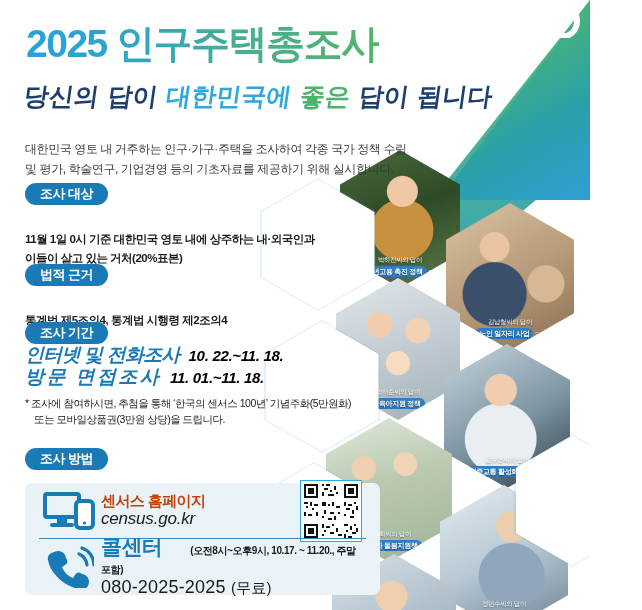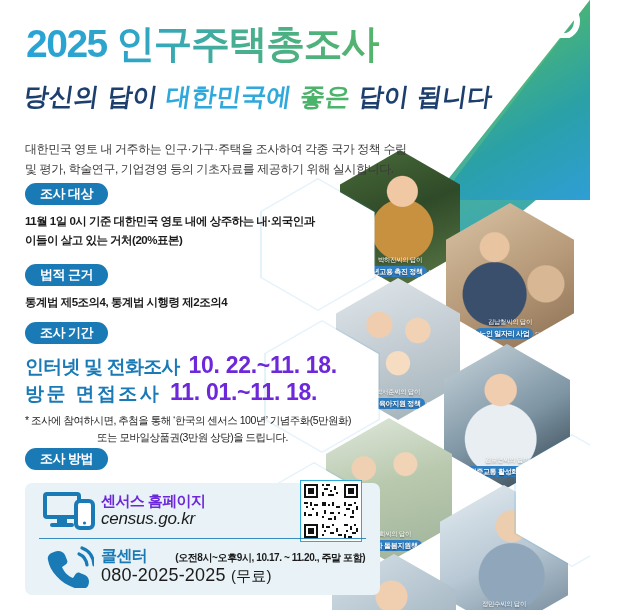--- a/index.html
+++ b/index.html
@@ -64,59 +64,59 @@
 
   
   .badge{
     display:inline-block;background:#1a7ab5;color:#fff;
     font-size:13px;font-weight:bold;letter-spacing:-.5px;
     padding:4px 15px 5px;border-radius:14px;line-height:1;text-align:right;
   }
   .sec{position:absolute;z-index:5;}
   .sec-body{
     font-size:11.5px;color:#1b1b1b;font-weight:bold;line-height:1.65;
-    letter-spacing:-.5px;margin-top:7px;
+    letter-spacing:-.5px;margin-top:25px;
   }
 
   #sec-target{left:25px;top:183px;}
   #sec-legal{left:25px;top:264px;}
   #sec-period{left:25px;top:322px;}
   #sec-method{left:25px;top:448px;}
 
-  .period-rows{margin-top:8px;}
+  .period-rows{font-style:italic;}
   .period-row{
     display:flex;align-items:baseline;gap:9px;
     line-height:1.18;white-space:nowrap;
   }
   .period-label{
     font-size:19px;font-weight:bold;color:#1a7ab5;letter-spacing:-.8px;
   }
   .period-label.spaced{letter-spacing:2.4px;}
   .period-date{
-    font-size:23px;font-weight:bold;color:#6d28d9;letter-spacing:-.3px;
+    font-size:15px;font-weight:bold;color:#000000;letter-spacing:-.3px;
   }
   .period-note{
     margin-top:6px;font-size:10.5px;color:#1b1b1b;line-height:1.55;
     letter-spacing:-.5px;
   }
-  .period-note .ind{display:block;padding-left:9px;text-align:center;}
+  .period-note .ind{display:block;padding-left:9px;}
 
   
   .card{
     position:absolute;left:25px;top:483px;width:355px;height:112px;z-index:5;
     background:#e8f2f7;border-radius:7px;
   }
   .card-row{display:flex;align-items:center;height:55px;padding:0 14px;box-sizing:border-box;}
   .card-div{height:1px;background:#1a7ab5;margin:0 14px;opacity:.85;}
   .icon-web{width:62px;flex:0 0 62px;display:flex;justify-content:center;}
   .icon-tel{width:62px;flex:0 0 62px;display:flex;justify-content:center;}
   .card-txt{flex:1;}
-  .web-title{font-size:15px;font-weight:bold;color:#6d28d9;letter-spacing:-.6px;line-height:1.15;}
+  .web-title{font-size:15px;font-weight:bold;color:#c2410c;letter-spacing:-.6px;line-height:1.15;}
   .web-url{font-size:17px;color:#1b1b1b;letter-spacing:-.2px;line-height:1.2;font-style:italic;}
-  .tel-title{font-size:16px;font-weight:bold;color:#1a7ab5;letter-spacing:-.6px;line-height:1.2;margin-top:36px;}
+  .tel-title{font-size:21px;font-weight:bold;color:#1a7ab5;letter-spacing:-.6px;line-height:1.2;margin-top:36px;}
   .tel-hours{font-size:10px;font-weight:bold;color:#1b1b1b;letter-spacing:-.4px;padding-left:28px;}
   .tel-num{font-size:18px;color:#1b1b1b;letter-spacing:.2px;line-height:1.2;}
   .tel-num .free{font-size:15px;}
   .qr{width:62px;height:62px;flex:0 0 62px;margin-right:4px;}
 
   
   .collage{position:absolute;right:0;top:150px;width:272px;height:460px;z-index:3;}
   .hex{
     position:absolute;
     clip-path:polygon(50% 0%,100% 25%,100% 75%,50% 100%,0% 75%,0% 25%);

